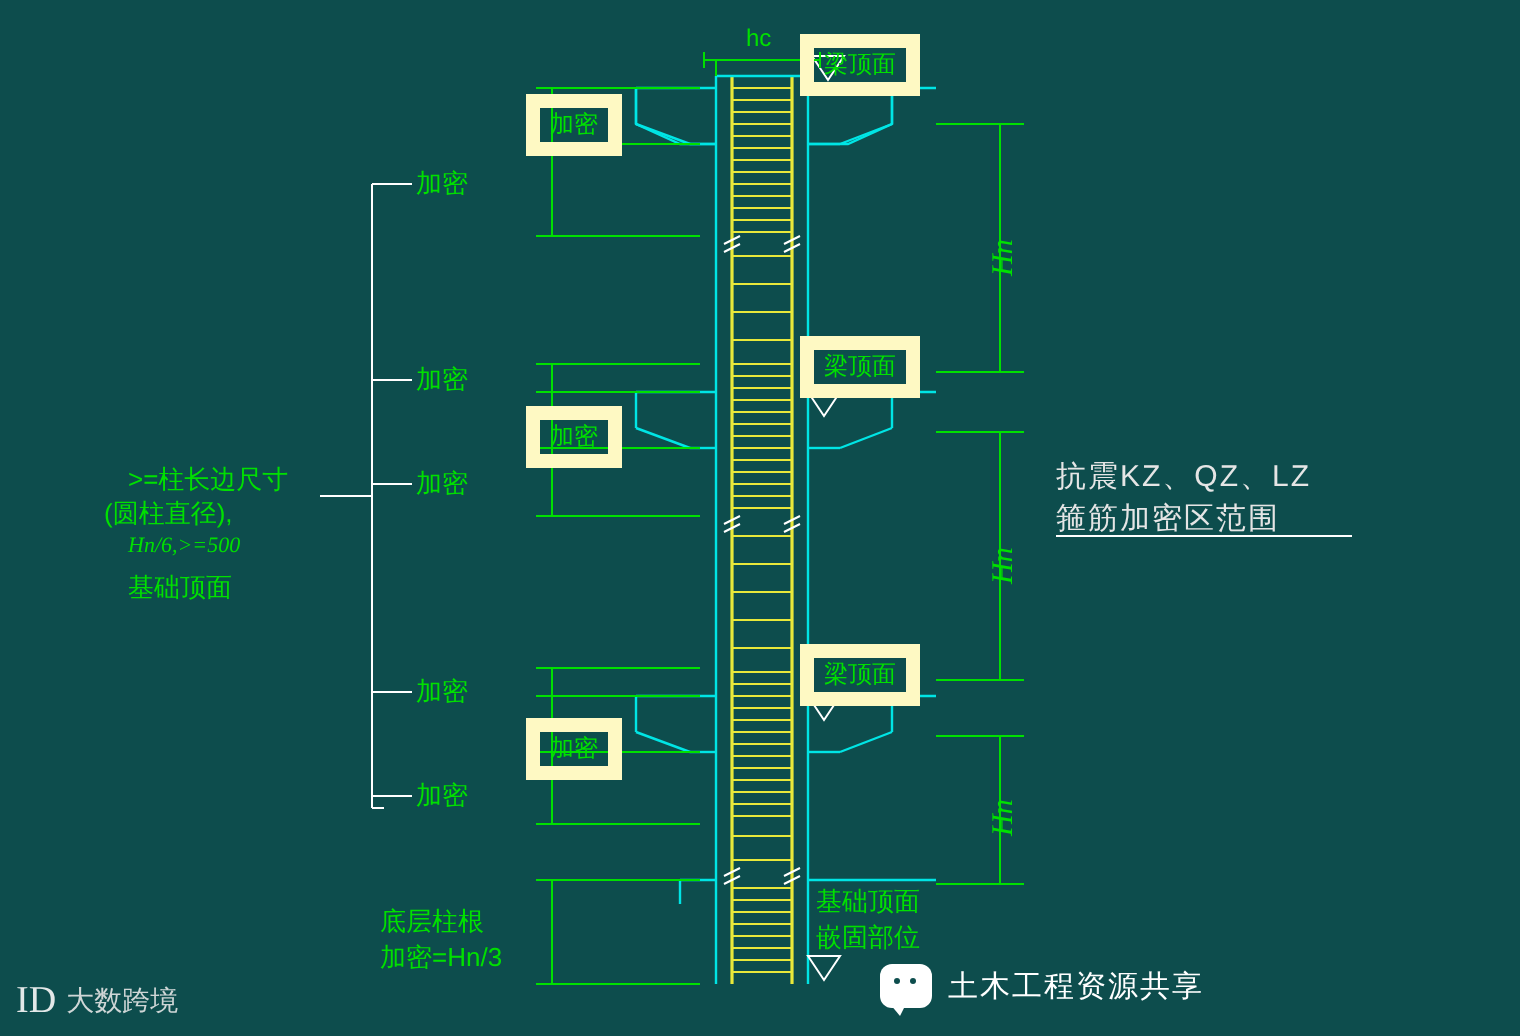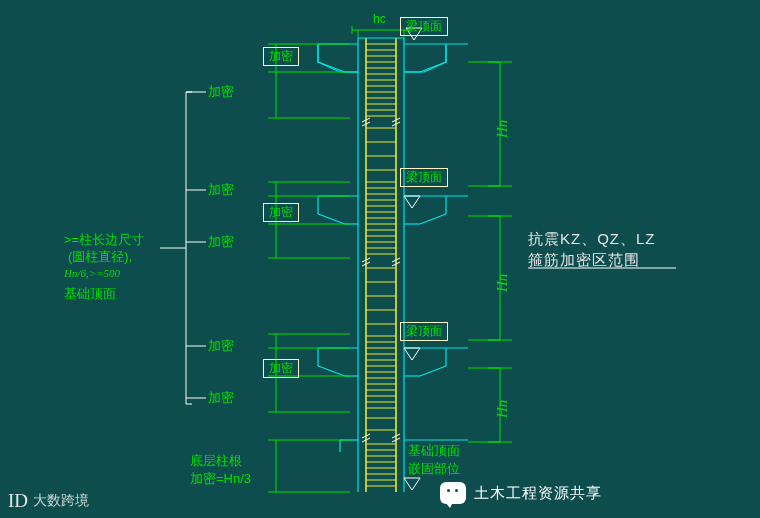--- a/index.html
+++ b/index.html
@@ -7,21 +7,21 @@
     width:760px;height:518px;
     background:#0d4d4d;
     font-family:"Liberation Sans", sans-serif;
     overflow:hidden;
     position:relative;
   }
   #stage{position:absolute;left:0;top:0;width:612px;height:518px;}
   svg{position:absolute;left:0;top:0;}
   .lbl{position:absolute;white-space:nowrap;}
   .cyanbox{
-    border:1px solid #fef9c3;
+    border:7px solid #fef9c3;
     color:#00e000;
     padding:1px 5px 2px 5px;
     font-size:12px;
     line-height:14px;
     background:transparent;
   }
   .plain-green{color:#00e000;font-size:13px;line-height:17px;}
   .hn{
     color:#00e000;
     font-family:"Liberation Serif", serif;
@@ -301,21 +301,21 @@
   <div class="lbl plain-green" style="left:208px;top:181px;">加密</div>
   <div class="lbl plain-green" style="left:208px;top:233px;">加密</div>
   <div class="lbl plain-green" style="left:208px;top:337px;">加密</div>
   <div class="lbl plain-green" style="left:208px;top:389px;">加密</div>
 
   <div class="lbl hn" style="left:494px;top:138px;">Hn</div>
   <div class="lbl hn" style="left:494px;top:292px;">Hn</div>
   <div class="lbl hn" style="left:494px;top:418px;">Hn</div>
 
   <div class="lbl plain-green" style="left:64px;top:231px;">&gt;=柱长边尺寸</div>
-  <div class="lbl plain-green" style="left:68px;top:248px;">(圆柱直径),</div>
+  <div class="lbl plain-green" style="left:52px;top:248px;">(圆柱直径),</div>
   <div class="lbl plain-green serif" style="left:64px;top:265px;font-style:italic;font-size:11px;">Hn/6,&gt;=500</div>
   <div class="lbl plain-green" style="left:64px;top:285px;">基础顶面</div>
 
   <div class="lbl plain-green" style="left:190px;top:452px;">底层柱根</div>
   <div class="lbl plain-green" style="left:190px;top:470px;">加密=Hn/3</div>
 
   <div class="lbl plain-green" style="left:408px;top:442px;">基础顶面</div>
   <div class="lbl plain-green" style="left:408px;top:460px;">嵌固部位</div>
 
   <div class="lbl right-title" style="left:528px;top:228px;">抗震KZ、QZ、LZ</div>

